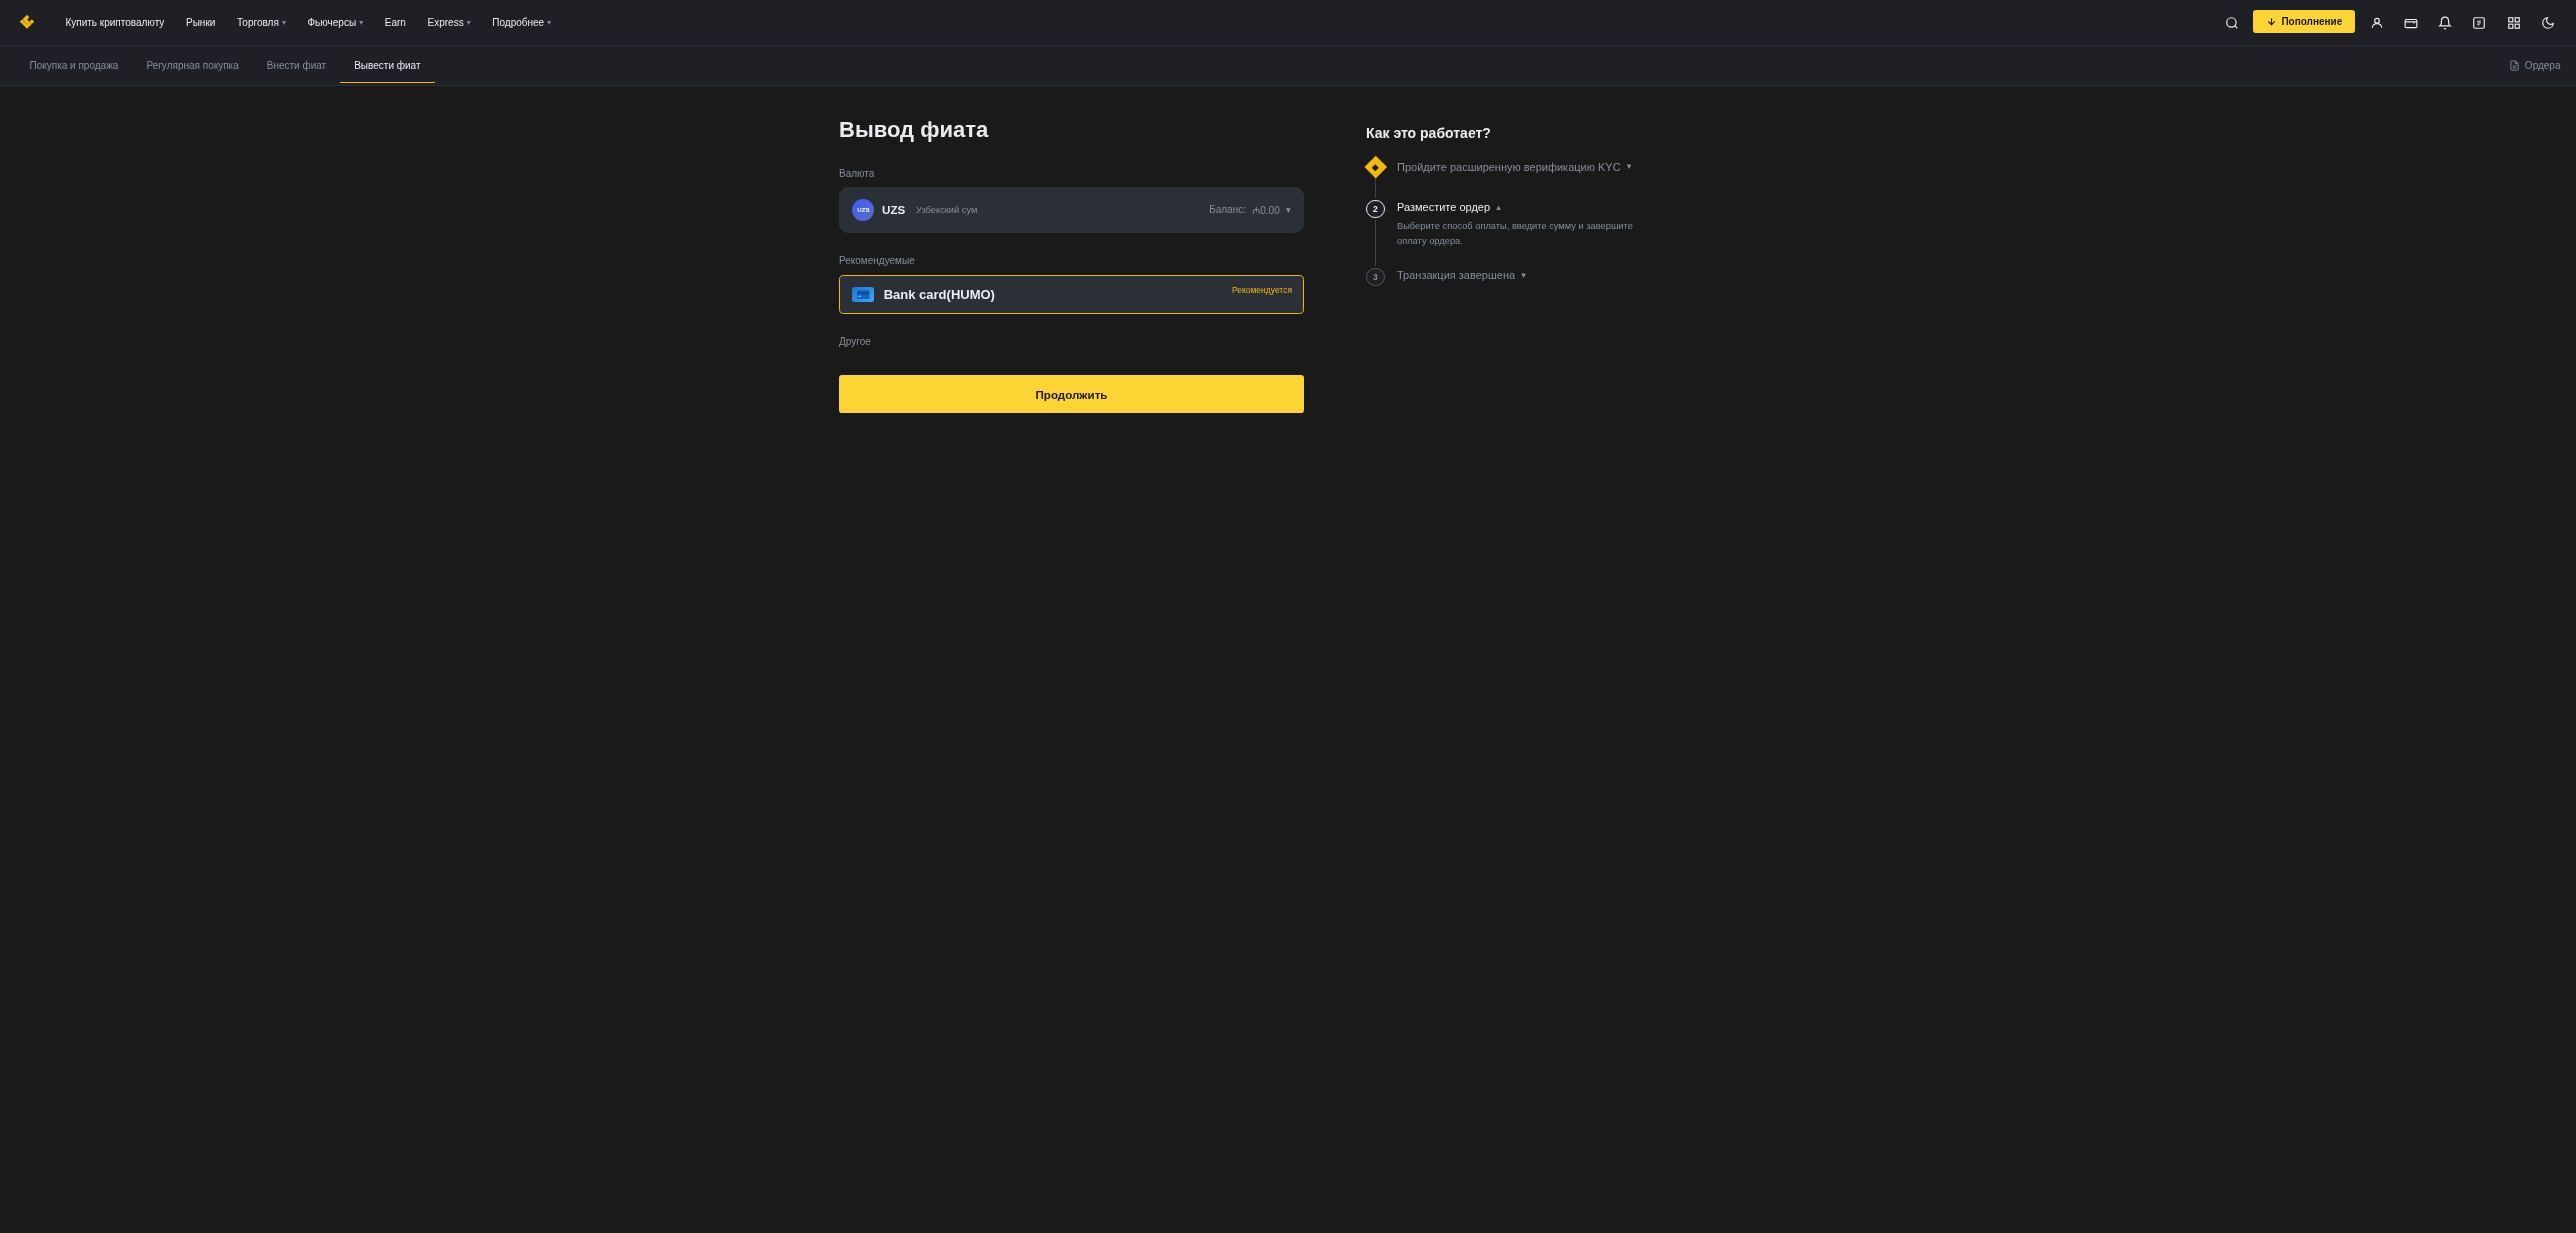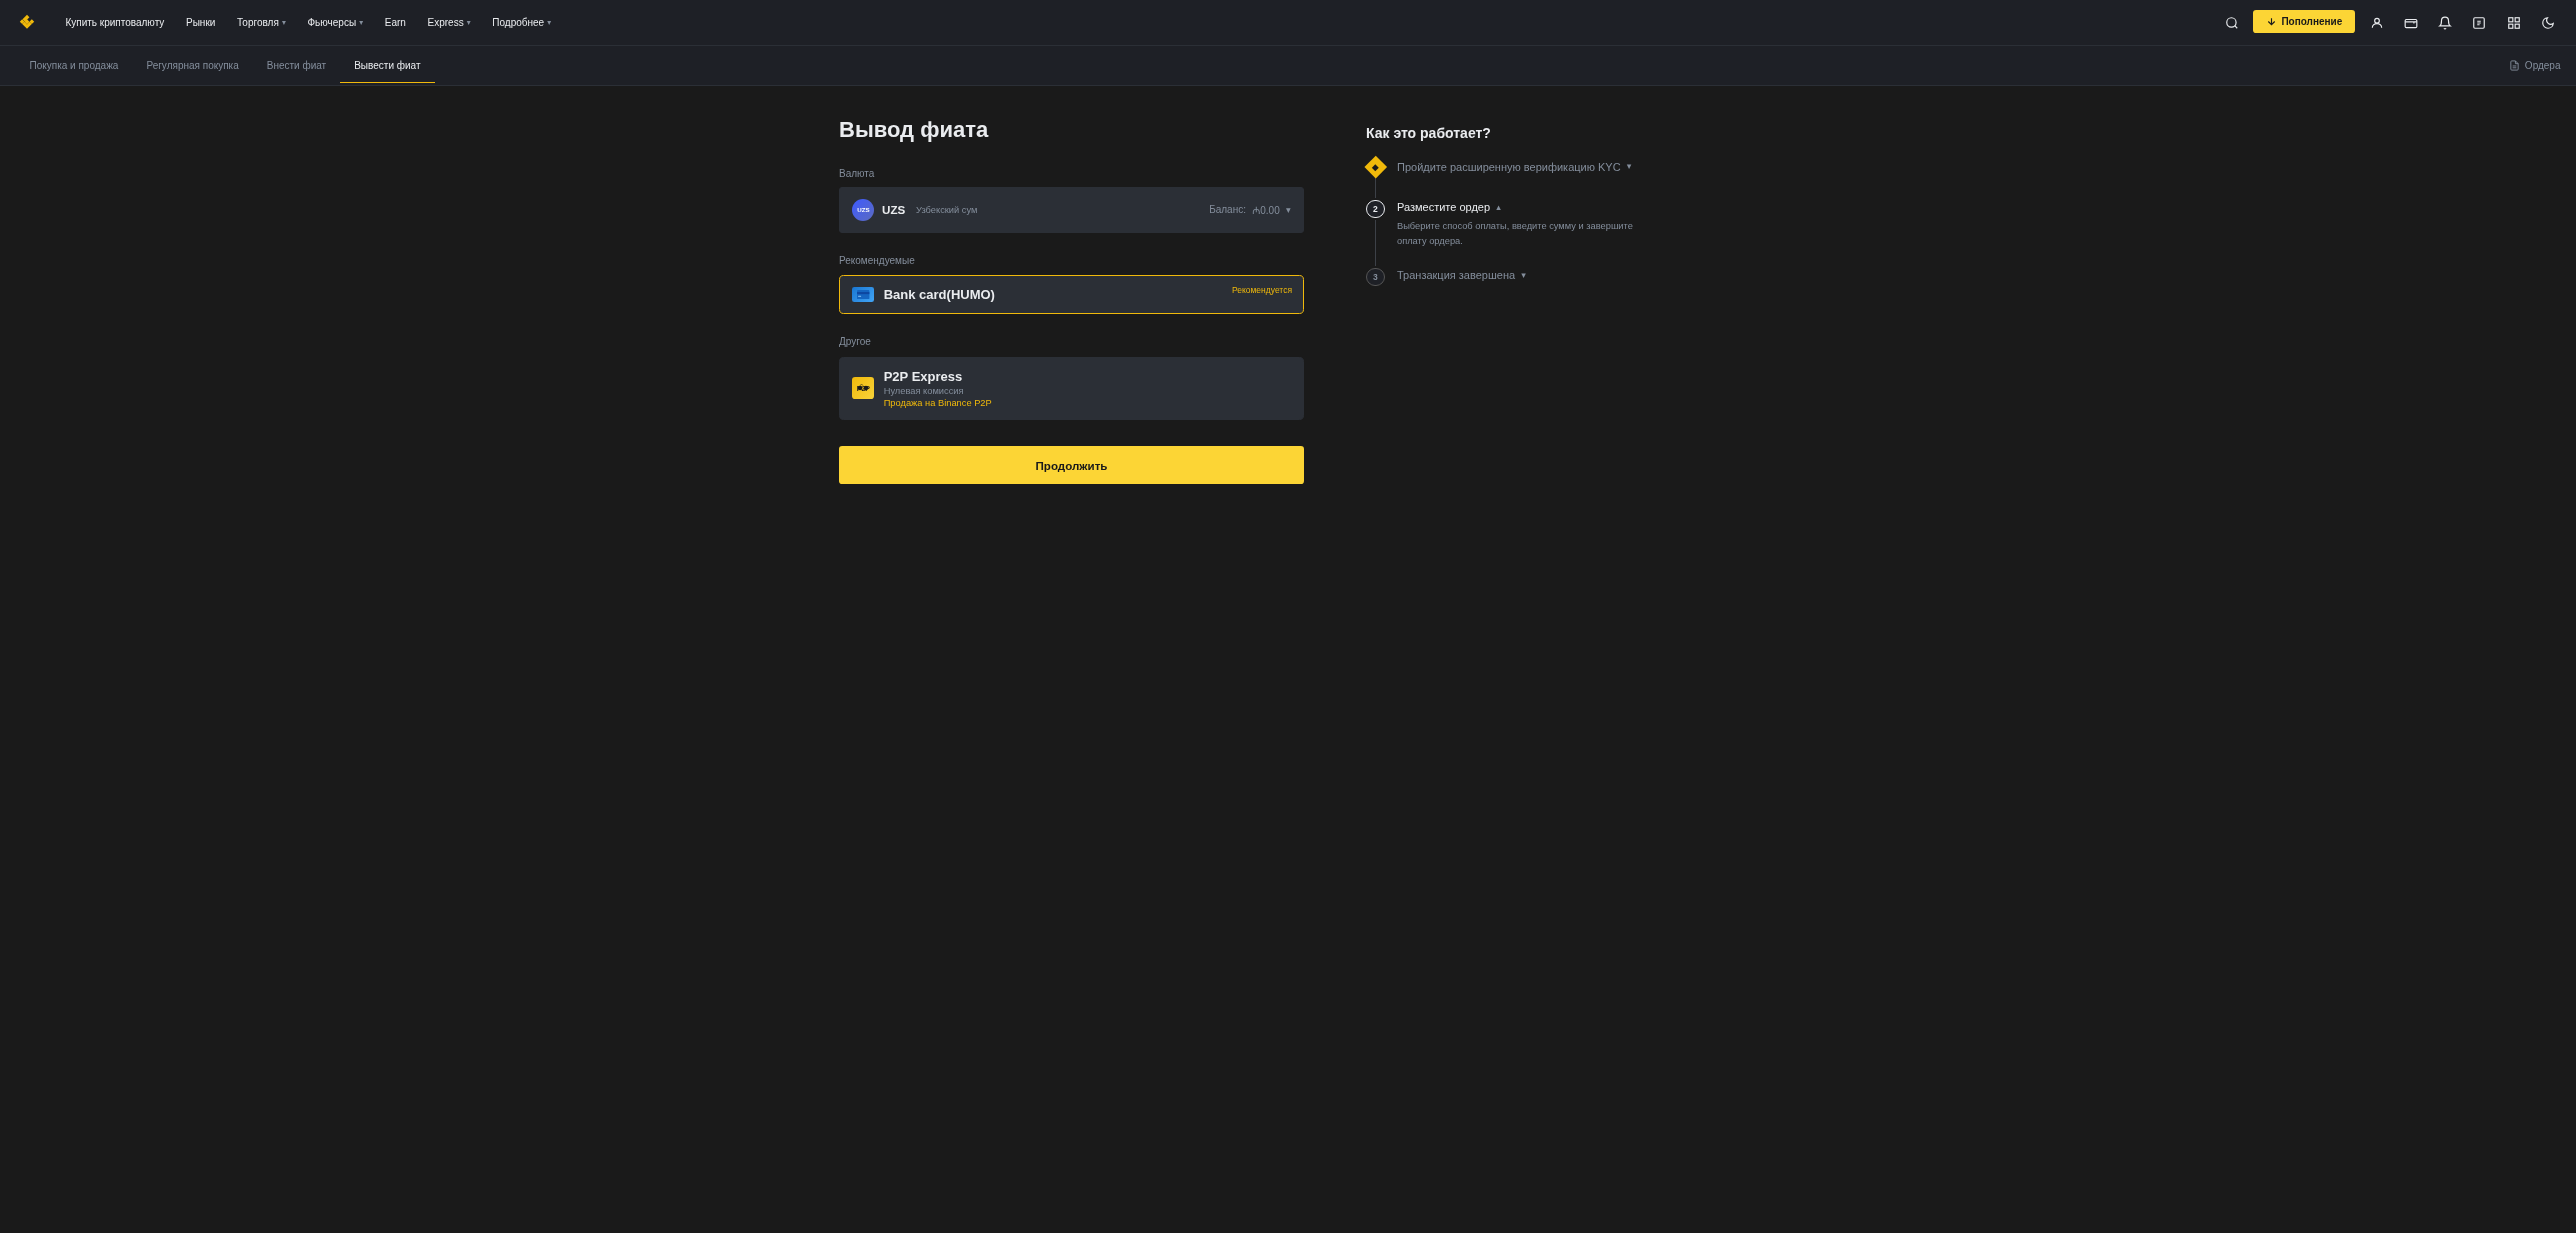--- a/index.html
+++ b/index.html
@@ -148,21 +148,21 @@
     .field-label {
       font-size: 10px;
       color: #848e9c;
       margin-bottom: 7.7px;
     }
 
     
     .currency-selector {
       background-color: #2b2f36;
       border: 0.8px solid #2b2f36;
-      border-radius: 3px;
+      border-radius: 9px;
       padding: 11px 12.4px;
       display: flex;
       align-items: center;
       justify-content: space-between;
       cursor: pointer;
       margin-bottom: 22px;
     }
     .currency-left {
       display: flex;
       align-items: center;
@@ -518,36 +518,20 @@
       <div>
         <div class="payment-name">Bank card(HUMO)</div>
       </div>
       <span class="recommended-badge">Рекомендуется</span>
     </div>
 
     <div class="section-gap"></div>
 
     
     <div class="section-label">Другое</div>
-    <div class="payment-card">
-      <div class="p2p-icon">
-        <svg width="14" height="14" viewBox="0 0 24 24" fill="none">
-          <circle cx="7" cy="12" r="4" fill="#1a1a1a"></circle>
-          <circle cx="17" cy="12" r="4" fill="#1a1a1a"></circle>
-          <path d="M4 12h6M14 12h6" stroke="#1a1a1a" stroke-width="1.5"></path>
-          <path d="M7 8c0-2.2 4.5-3 5 0" stroke="#1a1a1a" stroke-width="1"></path>
-        </svg>
-        <span style="position:absolute; font-size:7px; font-weight:800; color:#1a1a1a;">P2P</span>
-      </div>
-      <div>
-        <div class="payment-name">P2P Express</div>
-        <div class="payment-sub">Нулевая комиссия</div>
-        <div class="payment-link">Продажа на Binance P2P</div>
-      </div>
-    </div>
 
     <button class="btn-continue">Продолжить</button>
   </div>
 
   <div class="right-panel">
     <div class="how-title">Как это работает?</div>
     <div class="steps">
 
       <div class="step">
         <div class="step-left">

